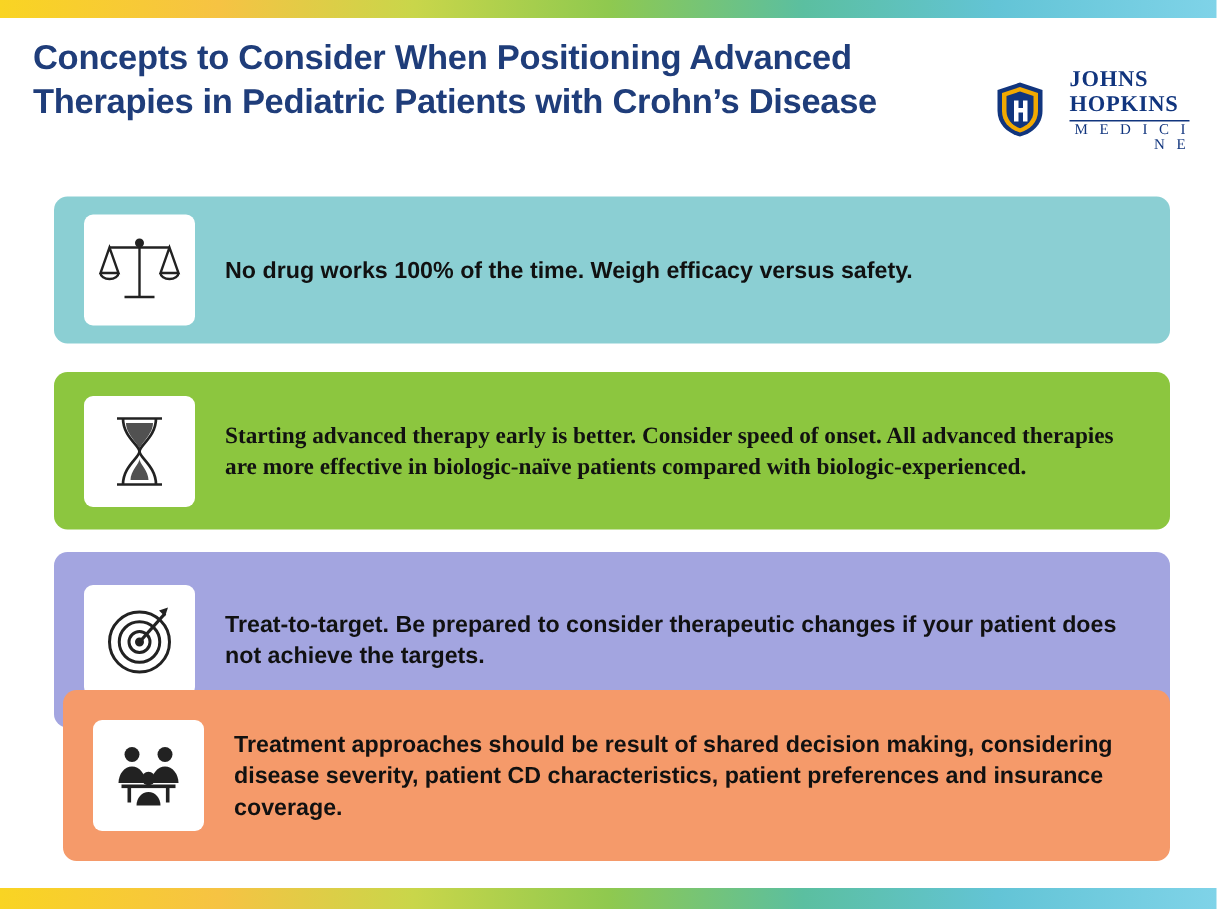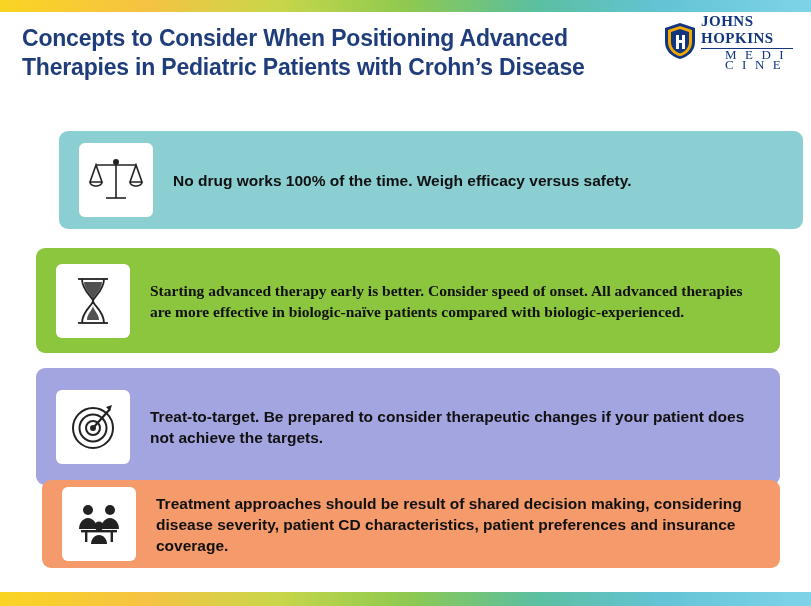--- a/index.html
+++ b/index.html
@@ -45,27 +45,27 @@
     left: 22px;
     width: 600px;
     color: #1f3d7a;
     font-size: 23px;
     font-weight: bold;
     line-height: 29px;
     letter-spacing: -0.2px;
   }
   .logo {
     position: absolute;
-    top: 19px;
+    top: 51px;
     right: 18px;
     width: 130px;
     height: 44px;
     display: flex;
     align-items: center;
-    gap: 4px;
+    gap: 16px;
   }
   .logo-shield {
     width: 34px;
     height: 38px;
     flex: 0 0 auto;
   }
   .logo-text {
     display: flex;
     flex-direction: column;
     justify-content: center;
@@ -73,26 +73,25 @@
   .logo-name {
     color: #11357e;
     font-size: 15px;
     font-weight: bold;
     letter-spacing: 0.5px;
     line-height: 17px;
     font-family: "Liberation Serif", serif;
   }
   .logo-sub {
     color: #11357e;
-    font-size: 13px;
+    font-size: 10px;
     letter-spacing: 2.6px;
     line-height: 10px;
     font-family: "Liberation Serif", serif;
-    text-align: left;
-    margin-left: 24px;
+    text-align: right;
   }
   .logo-rule {
     border-top: 1px solid #11357e;
     margin: 1px 0 1px 0;
   }
 
   .card {
     position: absolute;
     left: 36px;
     width: 744px;
@@ -113,24 +112,24 @@
     justify-content: center;
     margin-left: 6px;
   }
   .card .card-text {
     margin-left: 20px;
     font-size: 15.5px;
     font-weight: bold;
     color: #111111;
     line-height: 21px;
   }
-  #card-0 { top: 131px; height: 98px; background: #8bcfd3; margin-left: 23px; }
+  #card-0 { top: 131px; height: 98px; background: #8bcfd3; }
   #card-1 { top: 248px; height: 105px; background: #8cc63f; font-family: Liberation Serif, serif; }
   #card-2 { top: 368px; height: 117px; background: #a3a5e0; }
-  #card-3 { top: 480px; height: 88px; background: #f59a6a; }
+  #card-3 { top: 460px; height: 114px; background: #f59a6a; }
 
   #card-3 { left: 42px; width: 738px; }
 
   svg { display: block; }
 </style>
 </head>
 <body>
 
 <div class="slide">
 

